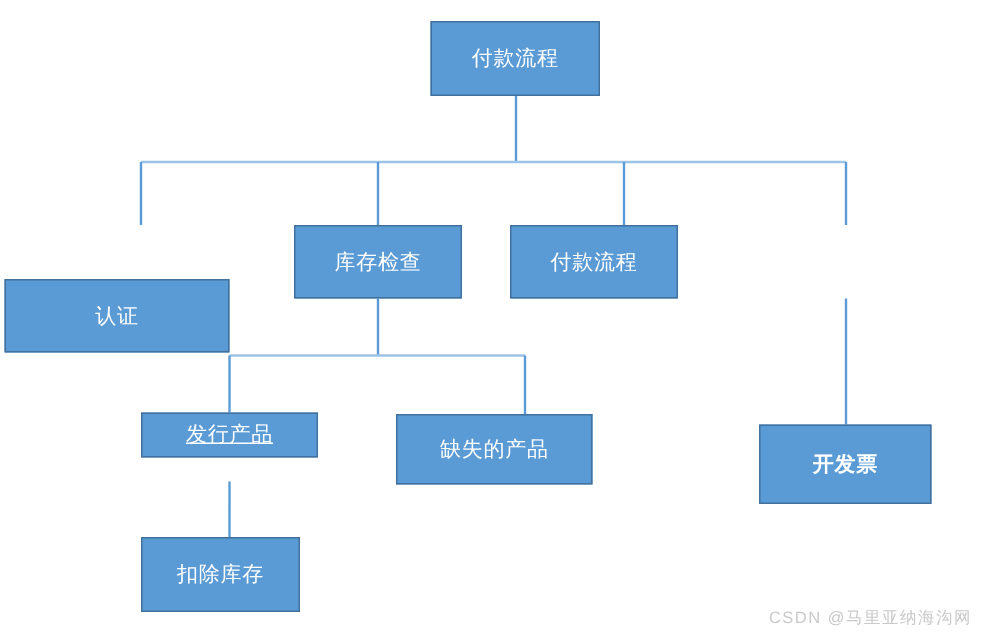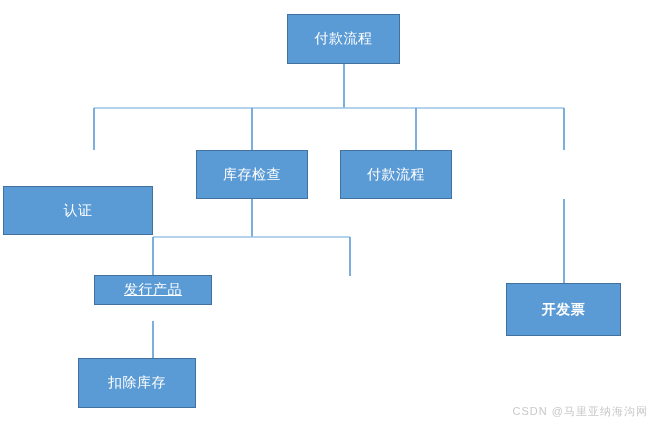--- a/index.html
+++ b/index.html
@@ -102,24 +102,27 @@
 
   <div class="node" style="left:340px; top:150px; width:112px; height:49px;">
     <span class="node-label">付款流程</span>
   </div>
 
 
   <div class="node" style="left:94px; top:275px; width:118px; height:30px;text-decoration:underline;">
     <span class="node-label">发行产品</span>
   </div>
 
+  <div class="node" style="left:264px; top:276px; width:131px; height:47px;">
+    <span class="node-label">缺失的产品</span>
+  </div>
 
   <div class="node" style="left:506px; top:283px; width:115px; height:53px;font-weight:bold;">
     <span class="node-label">开发票</span>
   </div>
 
-  <div class="node" style="left:78px; top:358px; width:118px; height:50px;text-align:center;">
+  <div class="node" style="left:94px; top:358px; width:106px; height:50px;text-align:center;">
     <span class="node-label">扣除库存</span>
   </div>
 
   <div id="watermark">CSDN @马里亚纳海沟网</div>
 
 </div>
 
 </body></html>

